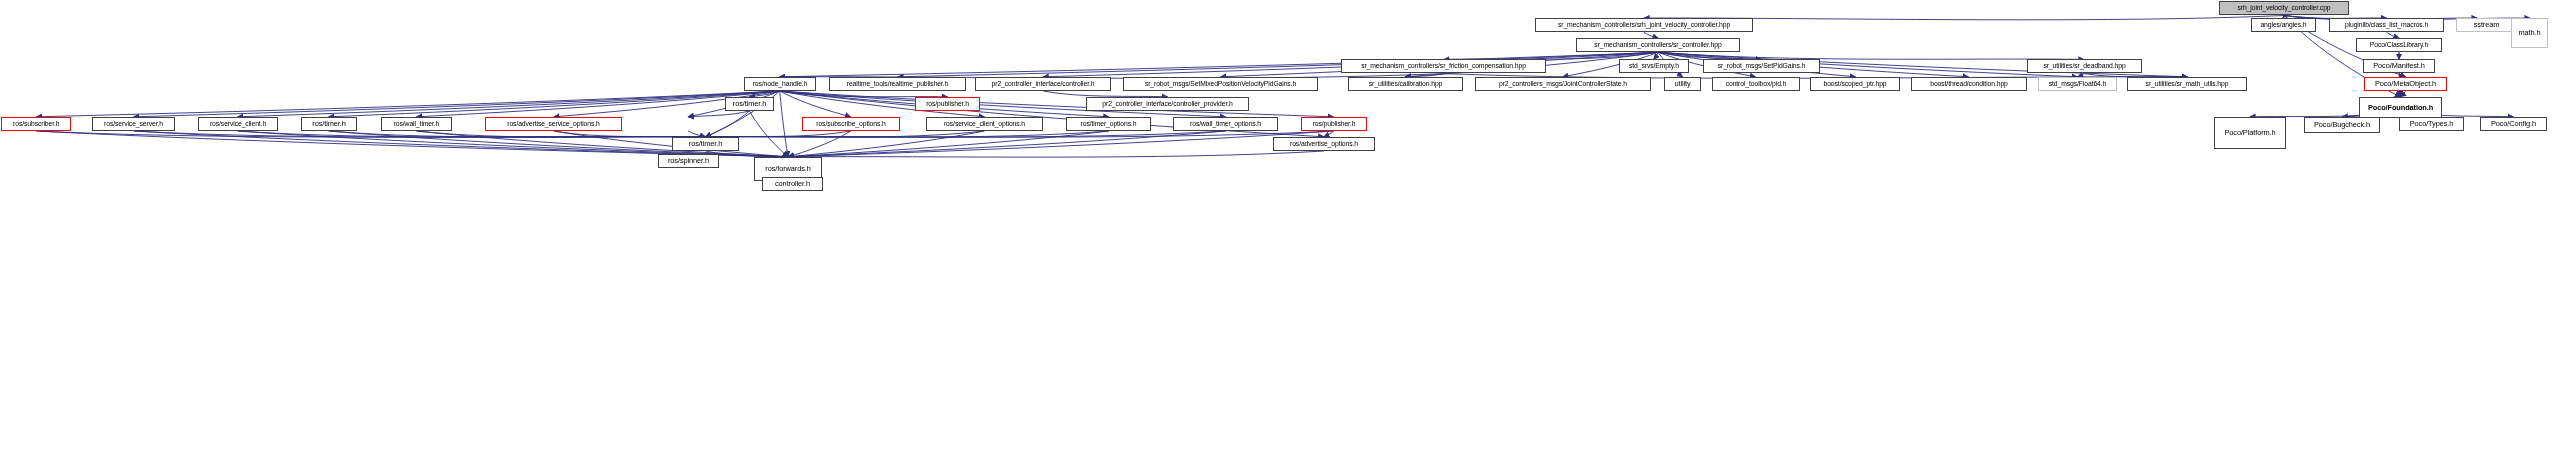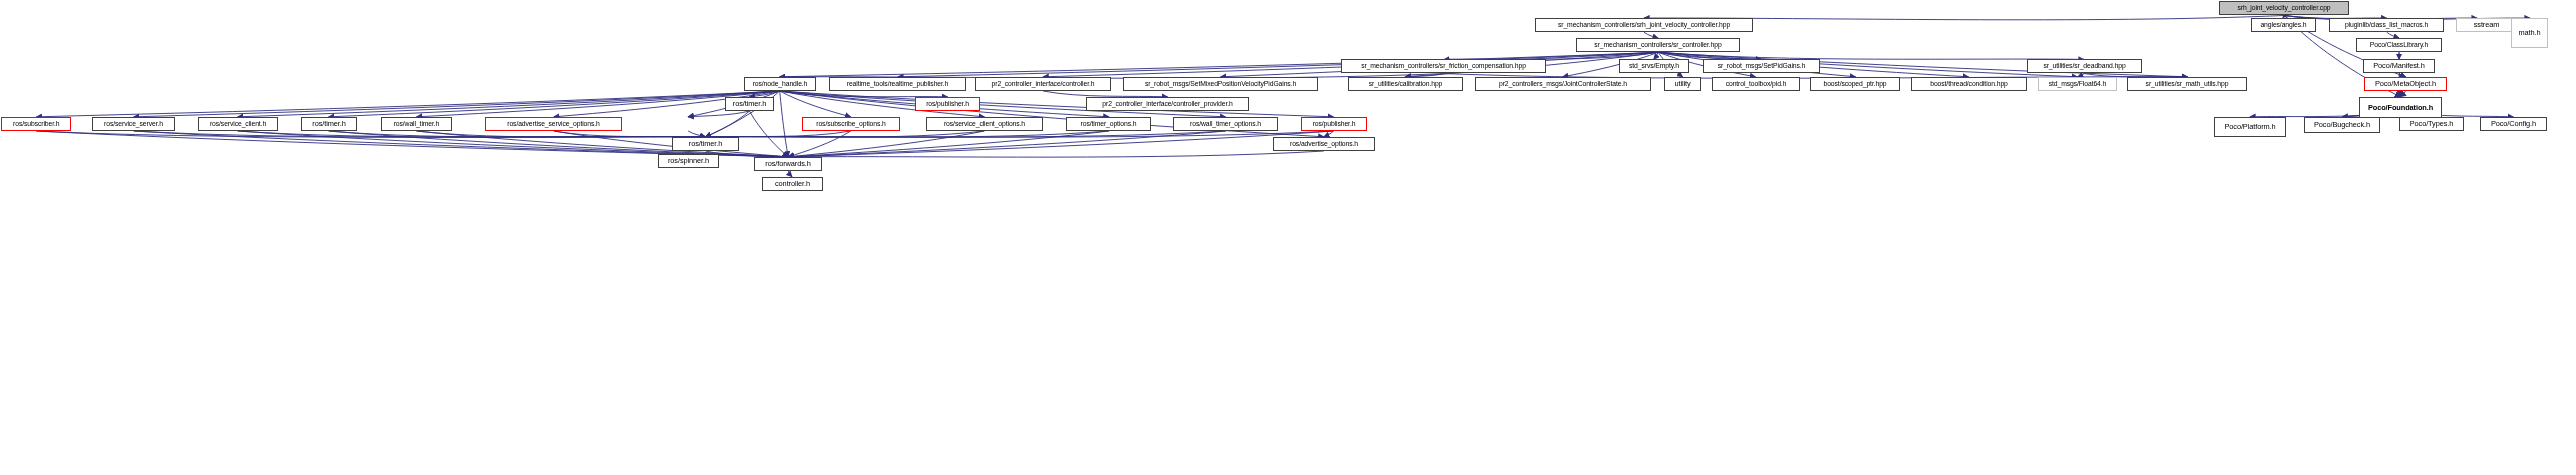--- a/index.html
+++ b/index.html
@@ -195,23 +195,23 @@
       <div class="node small" style="left: 198px; top: 117px; width: 80px; height: 14px;">ros/service_client.h</div>
       <div class="node" style="left: 301px; top: 117px; width: 56px; height: 14px;">ros/timer.h</div>
       <div class="node small" style="left: 381px; top: 117px; width: 71px; height: 14px;">ros/wall_timer.h</div>
       <div class="node red small" style="left: 485px; top: 117px; width: 137px; height: 14px;">ros/advertise_service_options.h</div>
       <div class="node" style="left: 658px; top: 117px; width: 61px; height: 14px; margin-top: 37px;">ros/spinner.h</div>
       <div class="node red small" style="left: 802px; top: 117px; width: 98px; height: 14px;">ros/subscribe_options.h</div>
       <div class="node small" style="left: 926px; top: 117px; width: 117px; height: 14px;">ros/service_client_options.h</div>
       <div class="node small" style="left: 1066px; top: 117px; width: 85px; height: 14px;">ros/timer_options.h</div>
       <div class="node small" style="left: 1173px; top: 117px; width: 105px; height: 14px;">ros/wall_timer_options.h</div>
       <div class="node red small" style="left: 1301px; top: 117px; width: 66px; height: 14px;">ros/publisher.h</div>
-      <div class="node" style="left: 2214px; top: 117px; width: 72px; height: 20px;">Poco/Platform.h</div>
+      <div class="node" style="left: 2214px; top: 117px; width: 72px; height: 32px;">Poco/Platform.h</div>
       <div class="node" style="left: 2304px; top: 117px; width: 76px; height: 16px;">Poco/Bugcheck.h</div>
       <div class="node" style="left: 2399px; top: 117px; width: 65px; height: 14px;">Poco/Types.h</div>
       <div class="node" style="left: 2480px; top: 117px; width: 67px; height: 14px;">Poco/Config.h</div>
       <div class="node" style="left: 672px; top: 137px; width: 67px; height: 14px;">ros/timer.h</div>
       <div class="node small" style="left: 1273px; top: 137px; width: 102px; height: 14px;">ros/advertise_options.h</div>
-      <div class="node" style="left: 754px; top: 157px; width: 68px; height: 14px; text-align: center;">ros/forwards.h</div>
+      <div class="node" style="left: 754px; top: 157px; width: 68px; height: 24px; text-align: center;">ros/forwards.h</div>
       <div class="node" style="left: 762px; top: 177px; width: 61px; height: 14px;">controller.h</div>
     </div>
 </div>
 
 
 </body></html>

